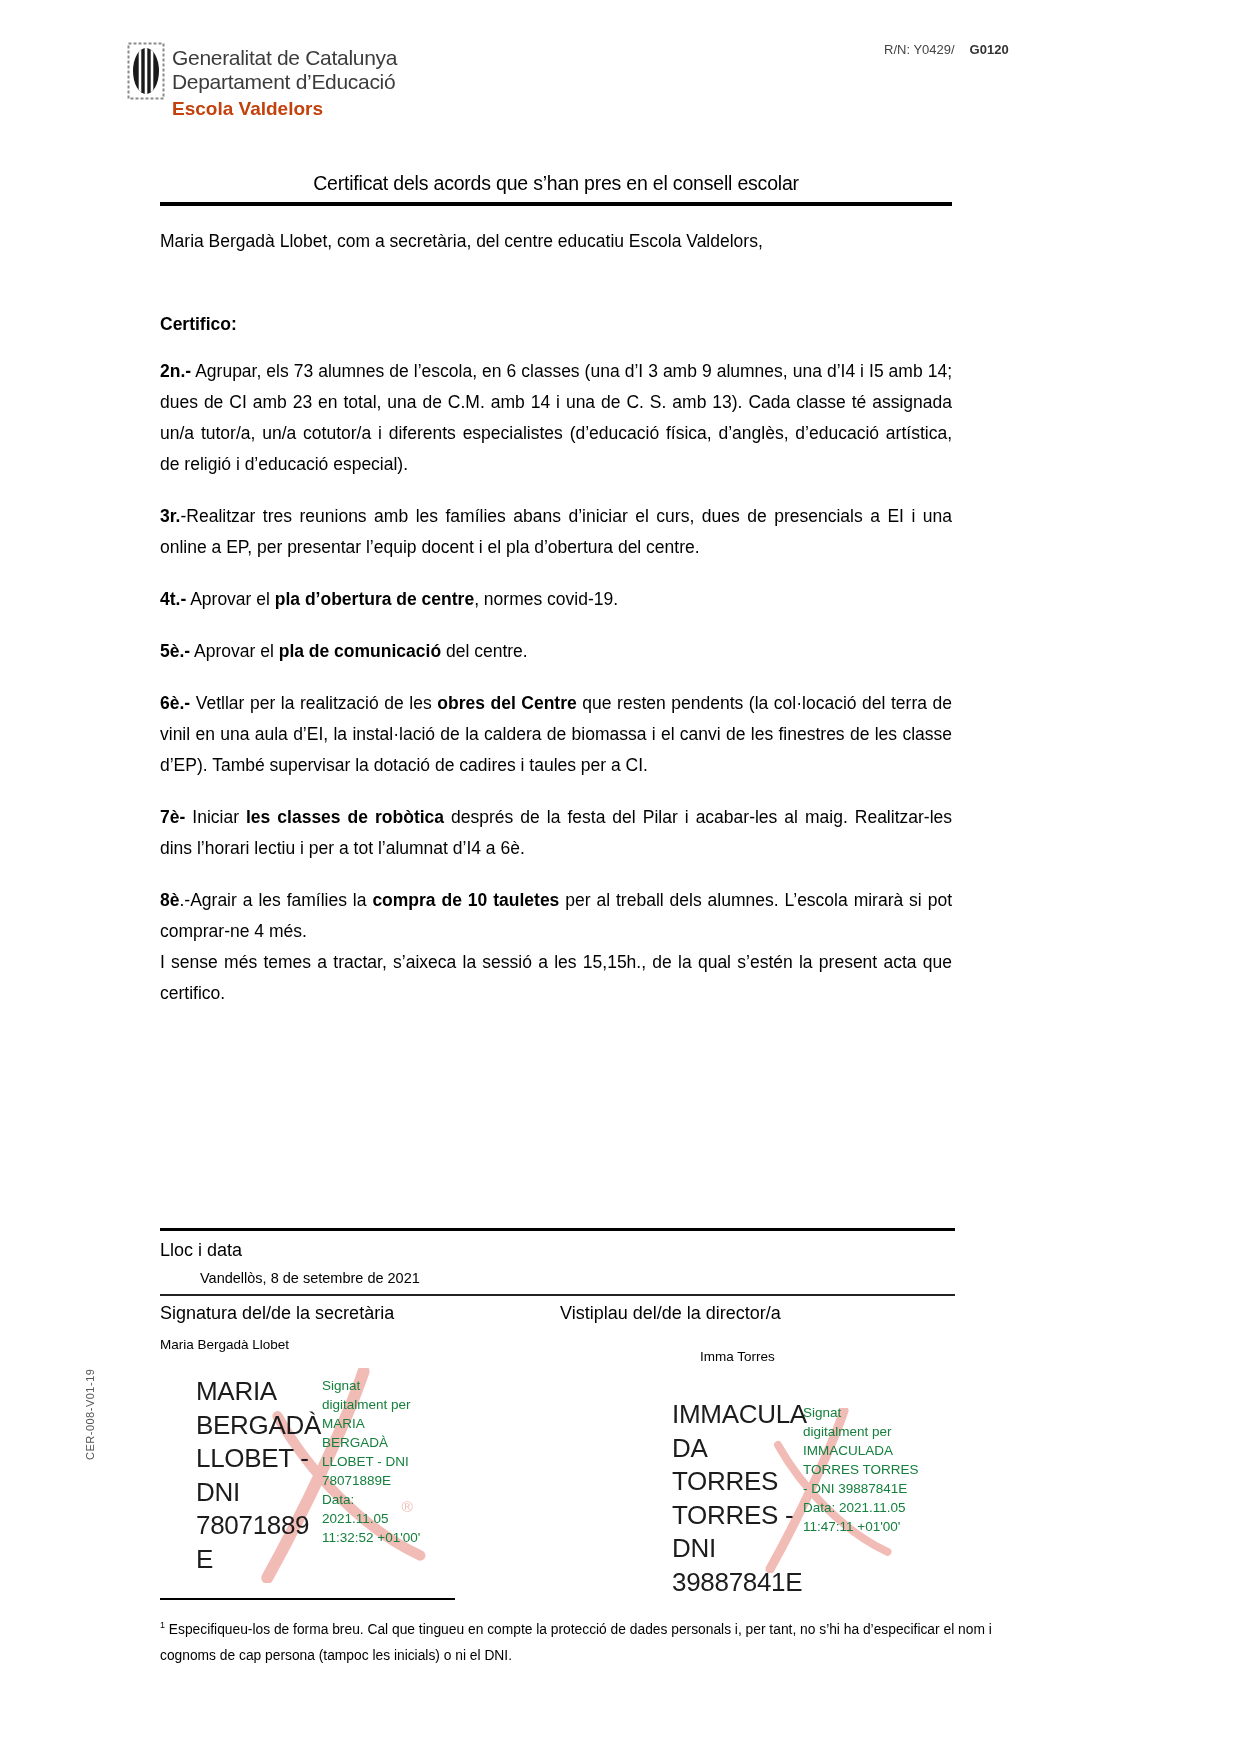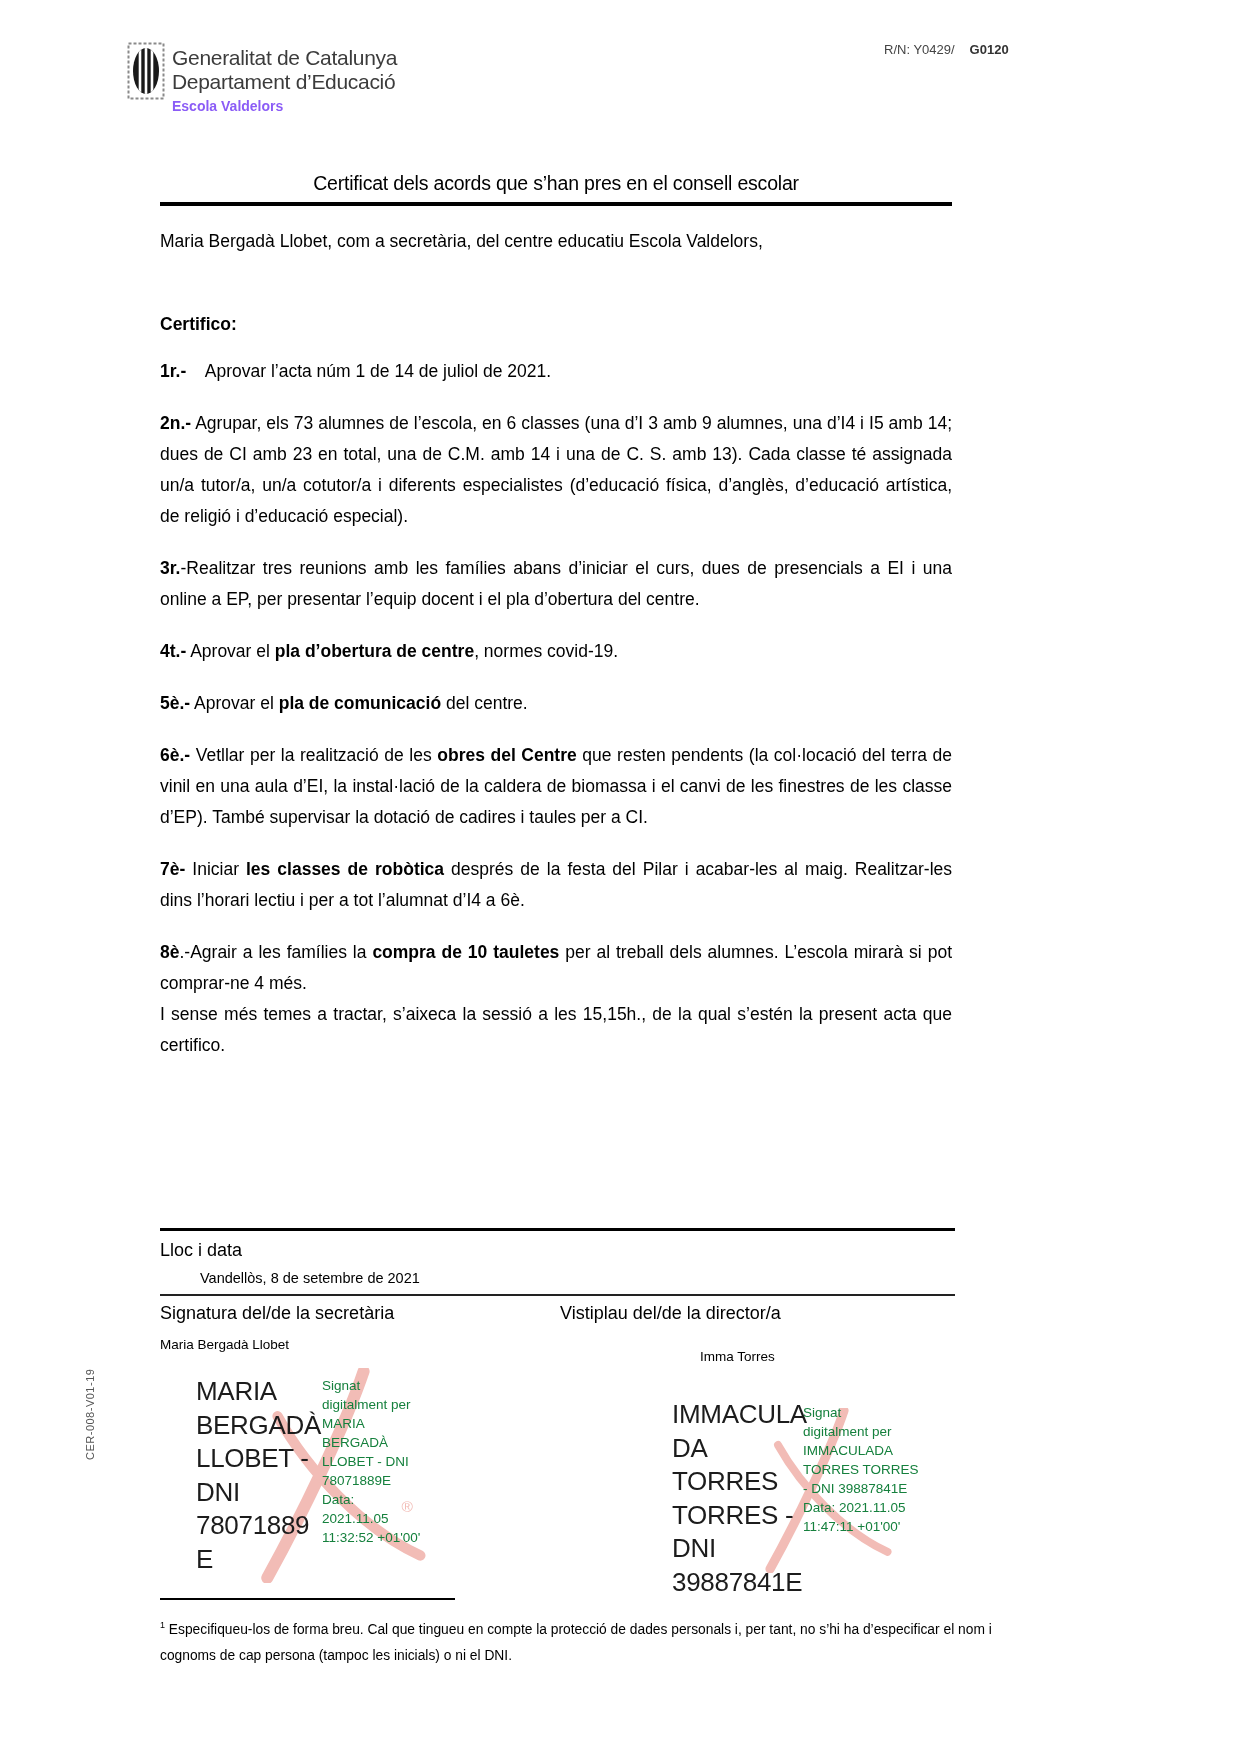--- a/index.html
+++ b/index.html
@@ -8,21 +8,21 @@
     width:1242px; height:1755px; position:relative;
     font-family:"Liberation Sans", sans-serif; color:#000;
     -webkit-font-smoothing:antialiased;
   }
   .page { position:absolute; inset:0; background:#fff; overflow:hidden; }
   .b { font-weight:bold; }
 
   
   .logo { position:absolute; left:127px; top:42px; }
   .org-block { position:absolute; left:172px; top:46px; font-size:21px; line-height:24px; color:#3c3c3c; letter-spacing:-0.3px; }
-  .school-name { position:absolute; left:172px; top:98px; font-size:14px; font-weight:bold; color:#8b5cf6; }
+  .school-name { position:absolute; left:172px; top:98px; font-size:19px; font-weight:bold; color:#c2410c; }
   .ref-line { position:absolute; left:884px; top:42px; font-size:13px; color:#444; white-space:nowrap; }
   .ref-line .b { color:#333;padding-left:15px; }
 
   
   .main-col { position:absolute; left:160px; top:172px; width:792px; }
   .doc-title { font-size:19.5px; font-weight:normal; letter-spacing:-0.2px;text-align:center; }
   .title-rule { height:4px; background:#000; margin-top:7px; margin-bottom:20px; }
   .intro { font-size:17.5px; line-height:30px; }
   .certifico { font-size:17.5px; font-weight:bold; margin-top:58px; }
   .preamble { font-size:17.5px; line-height:31px; margin-top:9px; text-align:justify; }
@@ -84,21 +84,20 @@
   </div>
   <div class="school-name">Escola Valdelors</div>
   <div class="ref-line"><span>R/N: Y0429/</span><span class="b">G0120</span></div>
 
   <div class="main-col">
     <div class="doc-title">Certificat dels acords que s’han pres en el consell escolar</div>
     <div class="title-rule"></div>
     <p class="intro">Maria Bergadà Llobet, com a secretària, del centre educatiu  Escola Valdelors,</p>
     <p class="certifico">Certifico:</p>
     <div class="acords">
-        <p class="acord"><span class="b">1r.-</span><span>&nbsp;&nbsp;&nbsp; Aprovar l’acta núm 1 de 14 de juliol de 2021.</span></p>
         <p class="acord"><span class="b">2n.-</span><span> Agrupar, els 73 alumnes de l’escola, en 6 classes (una d’I 3 amb 9 alumnes, una d’I4 i I5 amb 14; dues de CI amb 23 en total, una de  C.M. amb 14 i una de C. S. amb 13). Cada classe té assignada un/a tutor/a, un/a cotutor/a i diferents especialistes (d’educació física, d’anglès, d’educació artística, de religió i d’educació especial).</span></p>
         <p class="acord"><span class="b">3r.</span><span>-Realitzar tres reunions amb les famílies abans d’iniciar el curs, dues de presencials a EI i una online a EP, per presentar l’equip docent i el pla d’obertura del centre.</span></p>
         <p class="acord"><span class="b">4t.-</span><span> Aprovar el </span><span class="b">pla d’obertura de centre</span><span>, normes covid-19.</span></p>
         <p class="acord"><span class="b">5è.-</span><span> Aprovar el </span><span class="b">pla de comunicació</span><span> del centre.</span></p>
         <p class="acord"><span class="b">6è.-</span><span> Vetllar per la realització de les </span><span class="b">obres del Centre</span><span> que resten pendents (la col·locació del terra de vinil en una aula d’EI, la instal·lació de la caldera de biomassa i el canvi de les finestres de les classe d’EP). També supervisar la dotació de cadires i taules per a CI.</span></p>
         <p class="acord"><span class="b">7è-</span><span> Iniciar </span><span class="b">les classes de robòtica</span><span> després de la festa del Pilar i acabar-les al maig. Realitzar-les dins l’horari lectiu i per a tot l’alumnat d’I4 a 6è.</span></p>
         <p class="acord"><span class="b">8è</span><span>.-Agrair a les famílies la </span><span class="b">compra de 10 tauletes</span><span> per al treball dels alumnes. L’escola mirarà si pot comprar-ne 4 més.</span></p>
         <p class="acord tight"><span>I sense més temes a tractar, s’aixeca la sessió a les 15,15h., de la qual s’estén la present acta que certifico.</span></p>
       </div>
   </div>

